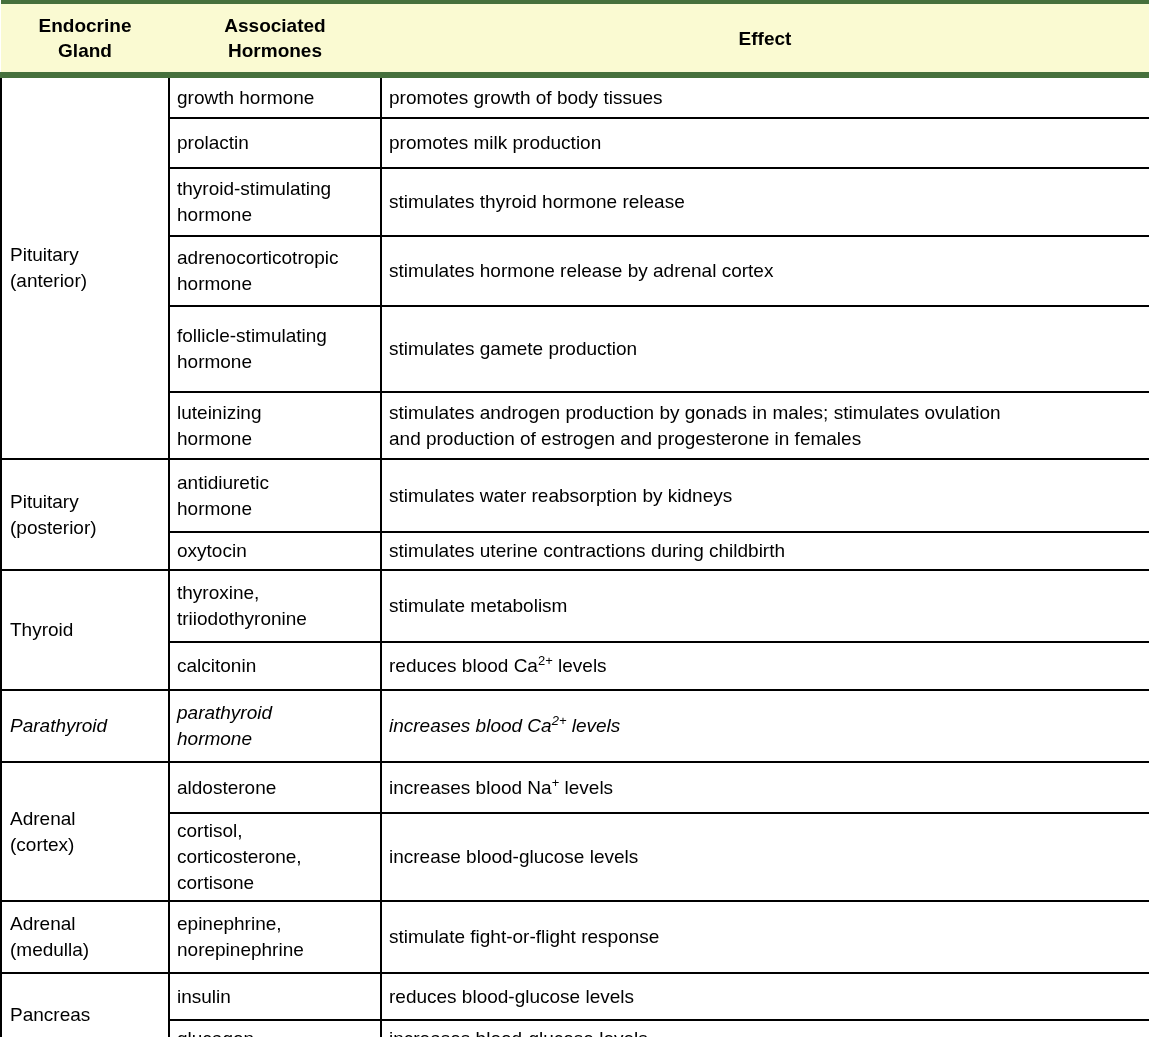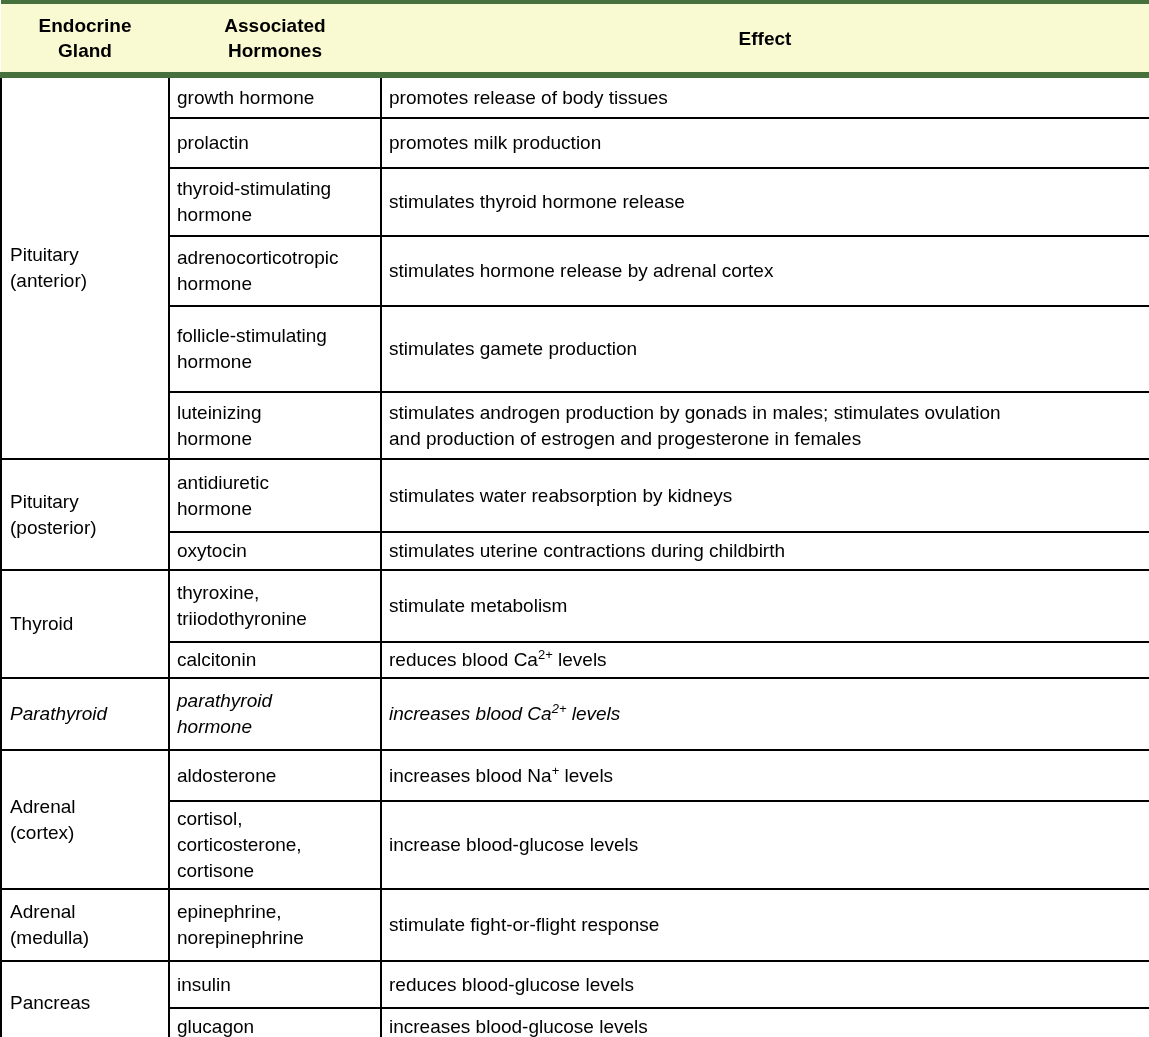--- a/index.html
+++ b/index.html
@@ -60,21 +60,21 @@
       <th>Associated
 Hormones</th>
       <th>Effect</th>
     </tr>
   </thead>
   <tbody>
       <tr style="height: 43px;">
         <td rowspan="6" class="gland">Pituitary
 (anterior)</td>
         <td class="hormone">growth hormone</td>
-        <td class="effect"><span>promotes release of body tissues</span></td>
+        <td class="effect"><span>promotes growth of body tissues</span></td>
       </tr>
       <tr style="height: 50px;">
         <td class="hormone">prolactin</td>
         <td class="effect"><span>promotes milk production</span></td>
       </tr>
       <tr style="height: 68px; margin-top: 40px;">
         <td class="hormone">thyroid-stimulating
 hormone</td>
         <td class="effect"><span>stimulates thyroid hormone release</span></td>
       </tr>
@@ -104,21 +104,21 @@
       <tr style="height: 38px;">
         <td class="hormone">oxytocin</td>
         <td class="effect"><span>stimulates uterine contractions during childbirth</span></td>
       </tr>
       <tr style="height: 72px;">
         <td rowspan="2" class="gland">Thyroid</td>
         <td class="hormone">thyroxine,
 triiodothyronine</td>
         <td class="effect"><span>stimulate metabolism</span></td>
       </tr>
-      <tr style="height: 36px;">
+      <tr style="height: 48px;">
         <td class="hormone">calcitonin</td>
         <td class="effect"><span>reduces blood Ca</span><sup>2+</sup><span> levels</span></td>
       </tr>
       <tr style="height: 72px; font-style: italic;">
         <td rowspan="1" class="gland">Parathyroid</td>
         <td class="hormone">parathyroid
 hormone</td>
         <td class="effect"><span>increases blood Ca</span><sup>2+</sup><span> levels</span></td>
       </tr>
       <tr style="height: 51px;">

